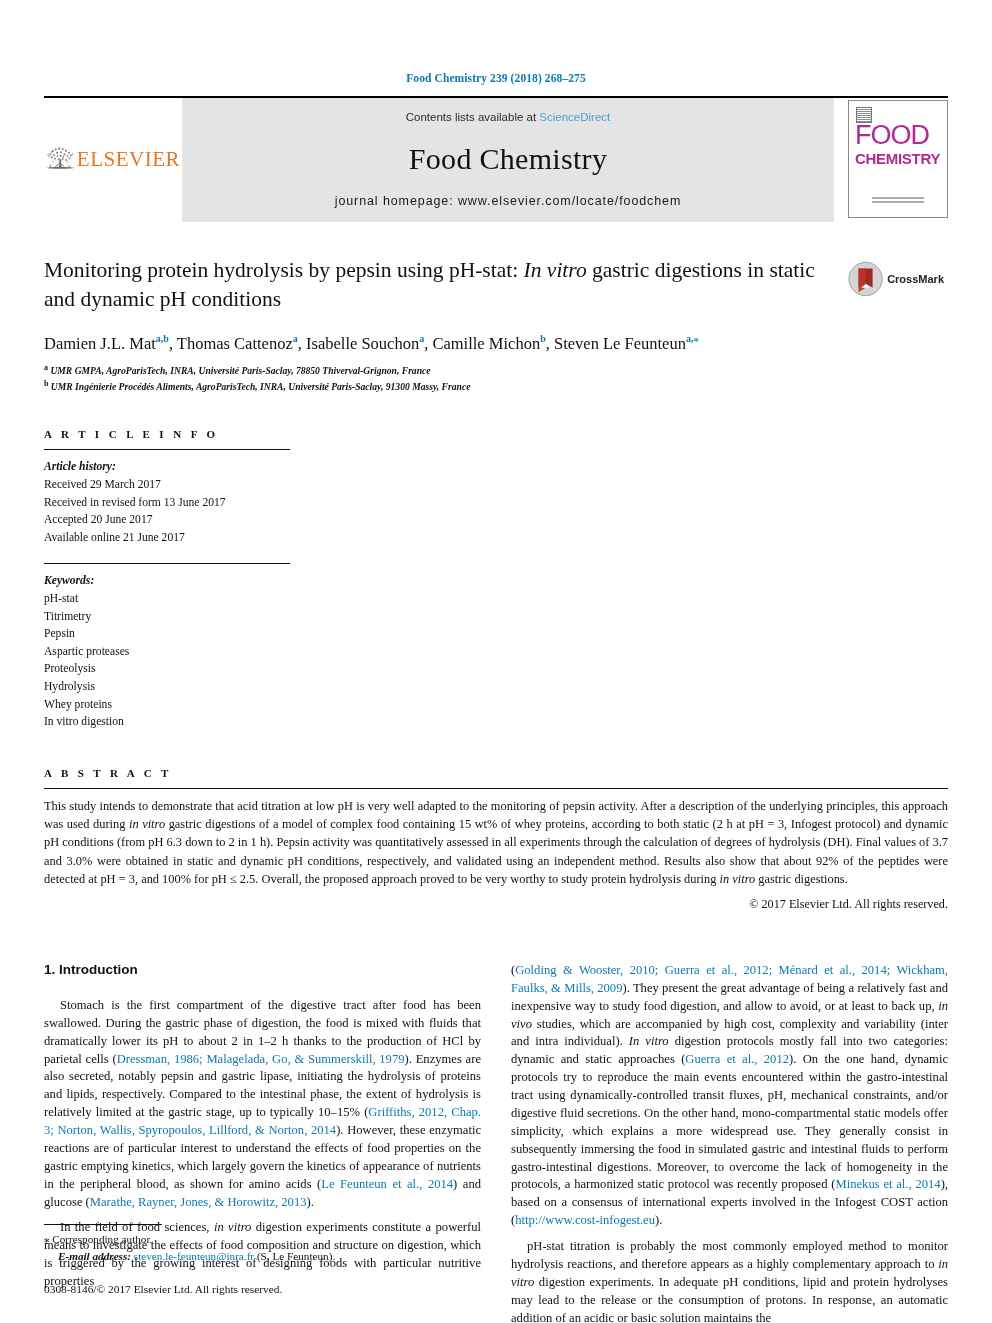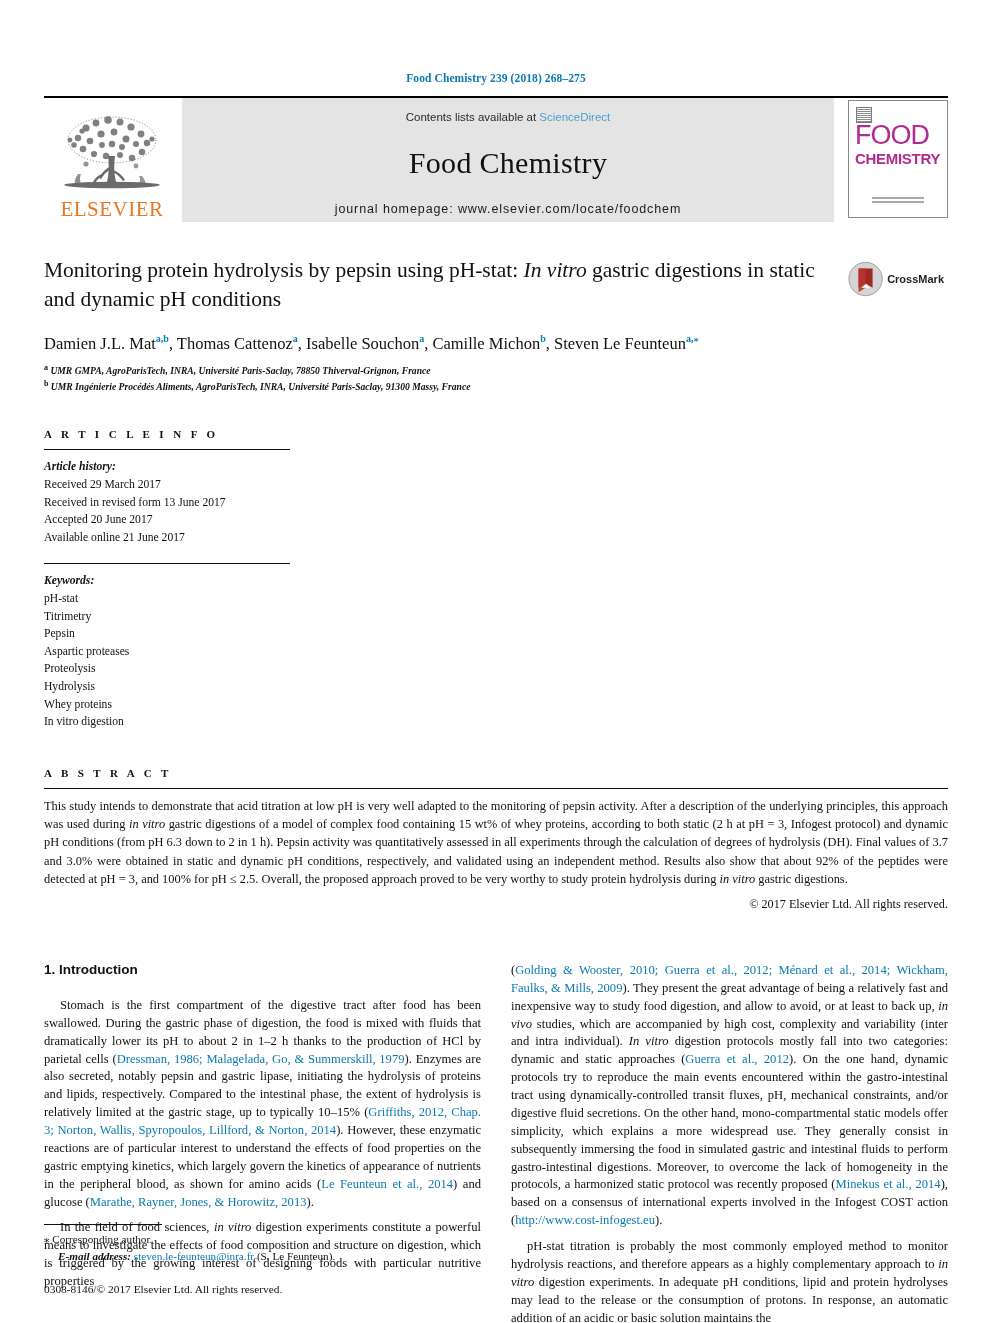--- a/index.html
+++ b/index.html
@@ -30,42 +30,42 @@
     margin-top: 12px;
     border-top: 2px solid #000;
     display: flex;
     align-items: stretch;
     height: 126px;
   }
   .elsevier-logo {
     width: 136px;
     flex: 0 0 136px;
     display: flex;
-    flex-direction: column;
+    flex-direction: row;
     align-items: center;
     justify-content: flex-end;
     padding-bottom: 2px;
   }
   .tree-svg { display:block; }
   .elsevier-word {
     font-family: "Liberation Serif", serif;
     color: #e87722;
     font-size: 21px;
     letter-spacing: .5px;
     line-height: 1;
     margin-top: 1px;
   }
   .masthead-center {
     flex: 1 1 auto;
     background: #e4e4e4;
     display: flex;
     flex-direction: column;
     align-items: center;
     justify-content: space-between;
-    padding: 13px 0 6px 0;
+    padding: 13px 0 14px 0;
     margin: 0 14px 0 2px;
   }
   .contents-line {
     font-family: "Liberation Sans", sans-serif;
     font-size: 11.5px;
     color: #2b2b2b;
   }
   .contents-line .sd { color: #4a9fd0; }
   .journal-name {
     font-size: 30px;

